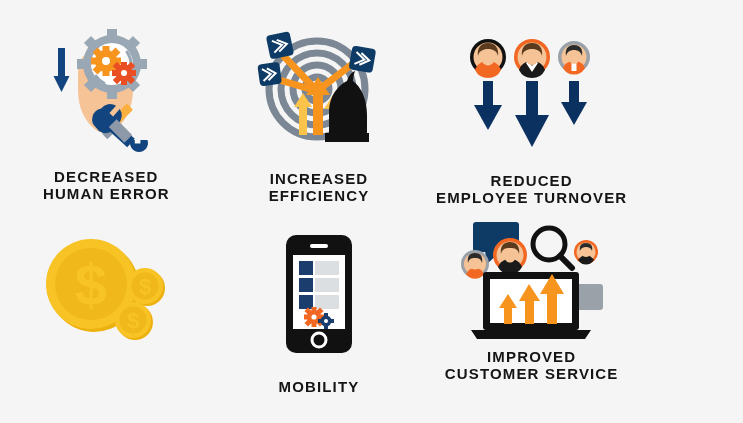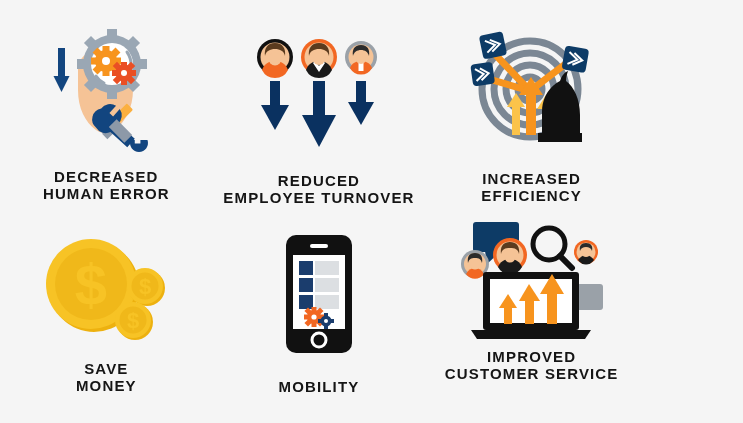--- a/index.html
+++ b/index.html
@@ -140,20 +140,79 @@
                    l16,16 -8,8 -16,-16 a11,11 0 0 1 -14,-5 a11,11 0 0 1 6,-19 Z" transform="rotate(-3 70 100)"></path>
         </g>
         <rect x="74" y="96" width="11" height="22" fill="#8d99a8" transform="rotate(-45 79.5 107)"></rect>
         <path d="M92,110 a9,9 0 1 0 12,12 l-5,-5 -2.5,2.5 -4,-4 2.5,-2.5 Z" fill="#12457f" transform="rotate(-45 98 116)"></path>
       </svg>
     </div>
     <div class="benefit-label">DECREASED
 HUMAN ERROR</div>
   </div>
 
+  <div class="benefit-cell cell-efficiency">
+    <div class="icon-wrap">
+      <svg width="128" height="126" viewBox="0 0 128 126" aria-hidden="true">
+
+        <g fill="none" stroke="#7b8794">
+          <circle cx="62" cy="60" r="48" stroke-width="7"></circle>
+          <circle cx="62" cy="60" r="36" stroke-width="7"></circle>
+          <circle cx="62" cy="60" r="24" stroke-width="7"></circle>
+          <circle cx="62" cy="60" r="12" stroke-width="7"></circle>
+        </g>
+
+        <g stroke="#f7941e" stroke-width="7" stroke-linecap="round">
+          <line x1="62" y1="62" x2="22" y2="20"></line>
+          <line x1="62" y1="62" x2="14" y2="48"></line>
+          <line x1="62" y1="62" x2="104" y2="30"></line>
+        </g>
+
+        <g>
+          <g transform="translate(6,4) rotate(-12)">
+            <rect x="4" y="4" width="24" height="24" rx="4" fill="#0d3b66"></rect>
+            <path d="M9,10 l9,6 -9,6 M14,10 l9,6 -9,6" stroke="#ffffff" stroke-width="2" fill="none"></path>
+          </g>
+          <g transform="translate(0,34) rotate(-8)">
+            <rect x="2" y="2" width="22" height="22" rx="4" fill="#0d3b66"></rect>
+            <path d="M6,7 l8,6 -8,6 M11,7 l8,6 -8,6" stroke="#ffffff" stroke-width="2" fill="none"></path>
+          </g>
+          <g transform="translate(96,14) rotate(10)">
+            <rect x="2" y="2" width="24" height="24" rx="4" fill="#0d3b66"></rect>
+            <path d="M7,8 l9,6 -9,6 M12,8 l9,6 -9,6" stroke="#ffffff" stroke-width="2" fill="none"></path>
+          </g>
+        </g>
+
+        <g>
+          <g fill="#fbc34a">
+            <rect x="44" y="74" width="8" height="32"></rect>
+            <polygon points="39,78 57,78 48,64"></polygon>
+          </g>
+          <g fill="#f7941e">
+            <rect x="58" y="62" width="10" height="44"></rect>
+            <polygon points="51,66 75,66 63,48"></polygon>
+          </g>
+          <g fill="#fbc34a">
+            <rect x="74" y="76" width="8" height="30"></rect>
+            <polygon points="69,80 87,80 78,66"></polygon>
+          </g>
+        </g>
+
+        <g fill="#111111">
+          <path d="M92,52 c-6,3 -12,9 -15,16 c-2,5 -3,9 -3,14 l0,24
+                   l38,0 l0,-20 c0,-16 -6,-28 -14,-34 c0,-4 1,-7 2,-10
+                   c-3,1 -6,4 -8,10 Z"></path>
+          <rect x="70" y="104" width="44" height="9"></rect>
+        </g>
+      </svg>
+    </div>
+    <div class="benefit-label">INCREASED
+EFFICIENCY</div>
+  </div>
+
   <div class="benefit-cell cell-turnover">
     <div class="icon-wrap">
       <svg width="132" height="118" viewBox="0 0 132 118" aria-hidden="true">
 
         <g>
           <circle cx="22" cy="20" r="18" fill="#111111"></circle>
           <circle cx="22" cy="20" r="14.5" fill="#f5c396"></circle>
           <path d="M22,6 c8,0 11,6 10,13 c-1,-5 -5,-7 -10,-7 c-5,0 -9,2 -10,7 c-1,-7 2,-13 10,-13 Z" fill="#5b3b1e"></path>
           <path d="M9,33 c2,-6 7,-9 13,-9 c6,0 11,3 13,9 a14.5,14.5 0 0 1 -26,0 Z" fill="#f26722"></path>
           <circle cx="22" cy="22" r="6.5" fill="#f5c396"></circle>
@@ -190,79 +249,20 @@
         <g fill="#0a3160">
           <rect x="103" y="44" width="10" height="27"></rect>
           <polygon points="95,65 121,65 108,88"></polygon>
         </g>
       </svg>
     </div>
     <div class="benefit-label">REDUCED
 EMPLOYEE TURNOVER</div>
   </div>
 
-  <div class="benefit-cell cell-efficiency">
-    <div class="icon-wrap">
-      <svg width="128" height="126" viewBox="0 0 128 126" aria-hidden="true">
-
-        <g fill="none" stroke="#7b8794">
-          <circle cx="62" cy="60" r="48" stroke-width="7"></circle>
-          <circle cx="62" cy="60" r="36" stroke-width="7"></circle>
-          <circle cx="62" cy="60" r="24" stroke-width="7"></circle>
-          <circle cx="62" cy="60" r="12" stroke-width="7"></circle>
-        </g>
-
-        <g stroke="#f7941e" stroke-width="7" stroke-linecap="round">
-          <line x1="62" y1="62" x2="22" y2="20"></line>
-          <line x1="62" y1="62" x2="14" y2="48"></line>
-          <line x1="62" y1="62" x2="104" y2="30"></line>
-        </g>
-
-        <g>
-          <g transform="translate(6,4) rotate(-12)">
-            <rect x="4" y="4" width="24" height="24" rx="4" fill="#0d3b66"></rect>
-            <path d="M9,10 l9,6 -9,6 M14,10 l9,6 -9,6" stroke="#ffffff" stroke-width="2" fill="none"></path>
-          </g>
-          <g transform="translate(0,34) rotate(-8)">
-            <rect x="2" y="2" width="22" height="22" rx="4" fill="#0d3b66"></rect>
-            <path d="M6,7 l8,6 -8,6 M11,7 l8,6 -8,6" stroke="#ffffff" stroke-width="2" fill="none"></path>
-          </g>
-          <g transform="translate(96,14) rotate(10)">
-            <rect x="2" y="2" width="24" height="24" rx="4" fill="#0d3b66"></rect>
-            <path d="M7,8 l9,6 -9,6 M12,8 l9,6 -9,6" stroke="#ffffff" stroke-width="2" fill="none"></path>
-          </g>
-        </g>
-
-        <g>
-          <g fill="#fbc34a">
-            <rect x="44" y="74" width="8" height="32"></rect>
-            <polygon points="39,78 57,78 48,64"></polygon>
-          </g>
-          <g fill="#f7941e">
-            <rect x="58" y="62" width="10" height="44"></rect>
-            <polygon points="51,66 75,66 63,48"></polygon>
-          </g>
-          <g fill="#fbc34a">
-            <rect x="74" y="76" width="8" height="30"></rect>
-            <polygon points="69,80 87,80 78,66"></polygon>
-          </g>
-        </g>
-
-        <g fill="#111111">
-          <path d="M92,52 c-6,3 -12,9 -15,16 c-2,5 -3,9 -3,14 l0,24
-                   l38,0 l0,-20 c0,-16 -6,-28 -14,-34 c0,-4 1,-7 2,-10
-                   c-3,1 -6,4 -8,10 Z"></path>
-          <rect x="70" y="104" width="44" height="9"></rect>
-        </g>
-      </svg>
-    </div>
-    <div class="benefit-label">INCREASED
-EFFICIENCY</div>
-  </div>
-
   <div class="benefit-cell cell-save-money">
     <div class="icon-wrap">
       <svg width="128" height="110" viewBox="0 0 128 110" aria-hidden="true">
 
         <g>
           <circle cx="52" cy="54" r="45" fill="#edb10f"></circle>
           <circle cx="49" cy="51" r="45" fill="#f7c325"></circle>
           <circle cx="49" cy="51" r="36" fill="#f0b81a"></circle>
           <text x="49" y="51" font-family="'Liberation Sans', sans-serif" font-size="58" font-weight="bold" fill="#f7c325" text-anchor="middle" dominant-baseline="central">$</text>
         </g>
@@ -275,22 +275,20 @@
         </g>
 
         <g>
           <circle cx="93" cy="89" r="18" fill="#edb10f"></circle>
           <circle cx="91" cy="87" r="18" fill="#f7c325"></circle>
           <circle cx="91" cy="87" r="13.5" fill="#f0b81a"></circle>
           <text x="91" y="87" font-family="'Liberation Sans', sans-serif" font-size="22" font-weight="bold" fill="#f7c325" text-anchor="middle" dominant-baseline="central">$</text>
         </g>
       </svg>
     </div>
-    <div class="benefit-label">SAVE
-MONEY</div>
   </div>
 
   <div class="benefit-cell cell-mobility">
     <div class="icon-wrap">
       <svg width="70" height="122" viewBox="0 0 70 122" aria-hidden="true">
 
         <rect x="2" y="2" width="66" height="118" rx="10" fill="#111111"></rect>
 
         <rect x="26" y="11" width="18" height="4" rx="2" fill="#ffffff"></rect>
 

